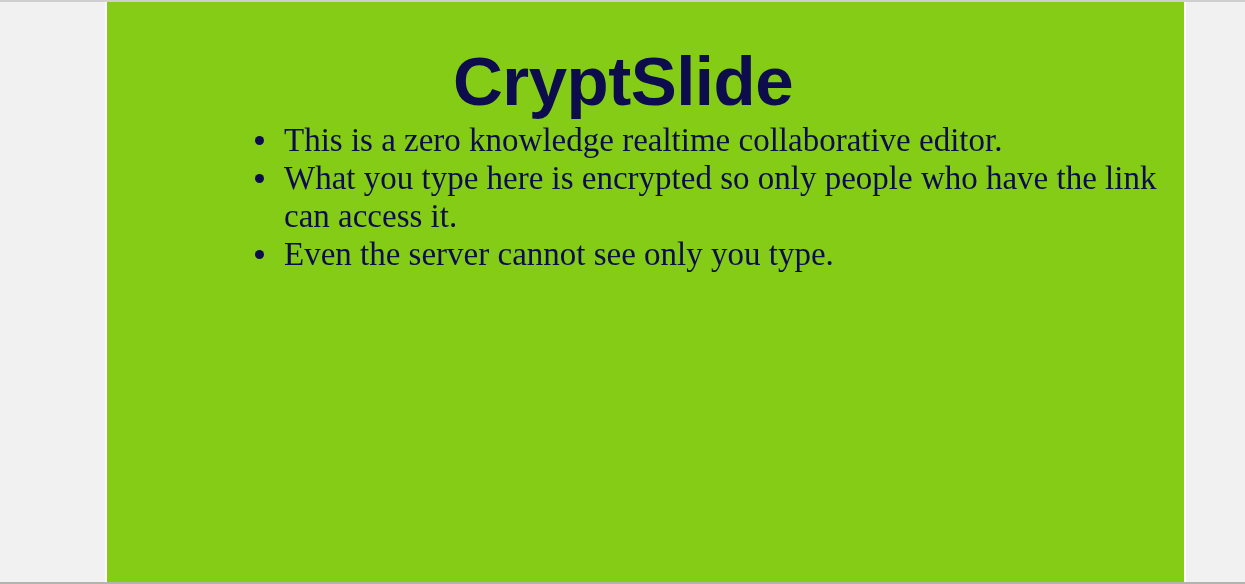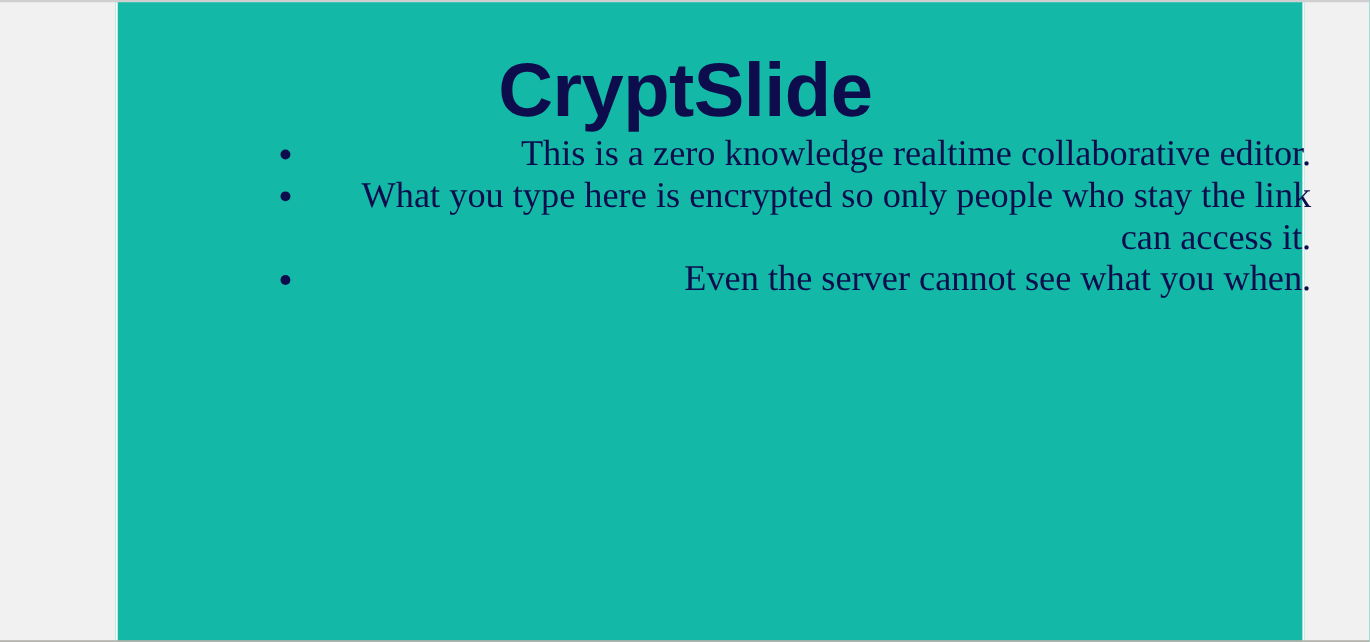--- a/index.html
+++ b/index.html
@@ -41,21 +41,21 @@
     background: #f1f1f1;
   }
 
   
   .slide-panel {
     position: absolute;
     top: 2px;
     left: 105px;
     width: 1081px;
     height: 582px;
-    background: #14b8a6;
+    background: #84cc16;
     border-left: 2px solid #ffffff;
     border-right: 2px solid #ffffff;
     box-sizing: border-box;
   }
 
   .slide-title {
     margin: 0;
     padding: 0;
     position: absolute;
     top: 44px;
@@ -82,21 +82,20 @@
   }
 
   .bullet-item {
     position: relative;
     padding-left: 37px;
     margin: 0;
     font-size: 33px;
     line-height: 38px;
     color: #0d0d4d;
     font-family: "Liberation Serif", "DejaVu Serif", serif;
-    text-align: right;
   }
 
   .bullet-marker {
     position: absolute;
     left: 8px;
     top: 15px;
     width: 9px;
     height: 9px;
     border-radius: 50%;
     background: #0d0d4d;
@@ -117,23 +116,23 @@
 
   <h1 class="slide-title">CryptSlide</h1>
 
   <ul class="bullet-list">
     <li class="bullet-item">
       <span class="bullet-marker"></span>
       <span class="bullet-text">This is a zero knowledge realtime collaborative editor.</span>
     </li>
     <li class="bullet-item">
       <span class="bullet-marker"></span>
-      <span class="bullet-text">What you type here is encrypted so only people who stay the link can access it.</span>
+      <span class="bullet-text">What you type here is encrypted so only people who have the link can access it.</span>
     </li>
     <li class="bullet-item">
       <span class="bullet-marker"></span>
-      <span class="bullet-text">Even the server cannot see what you when.</span>
+      <span class="bullet-text">Even the server cannot see only you type.</span>
     </li>
   </ul>
 
 </div>
 
 <div class="bottom-rule"></div>
 
 </body></html>

